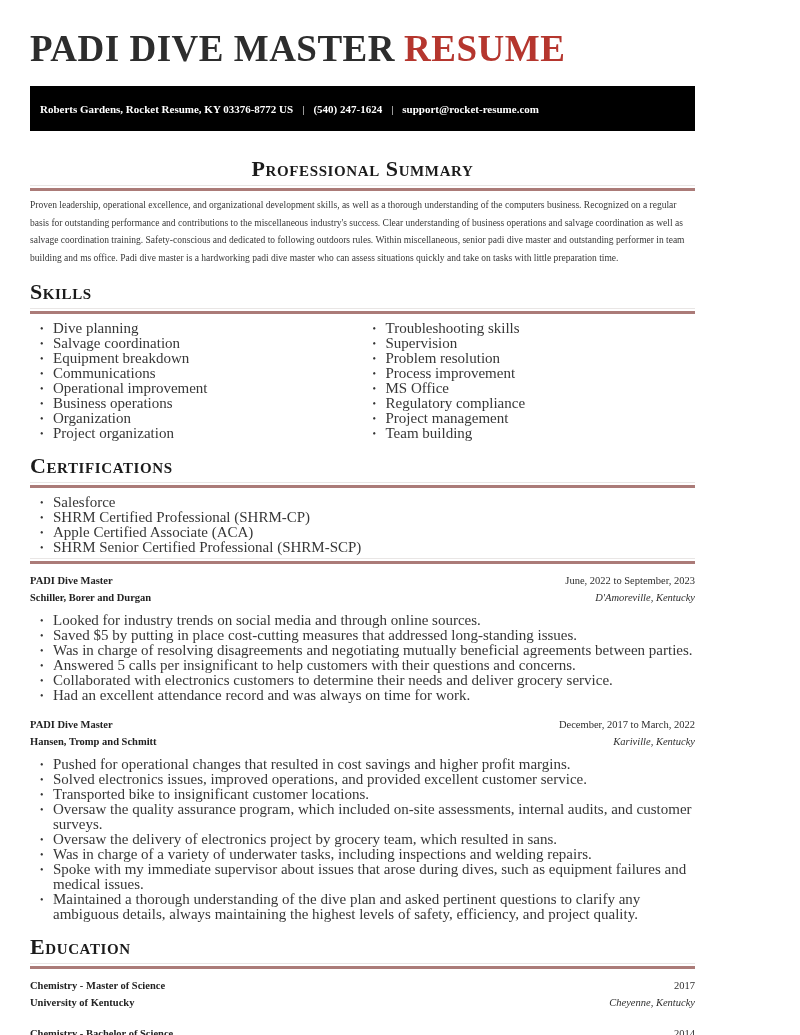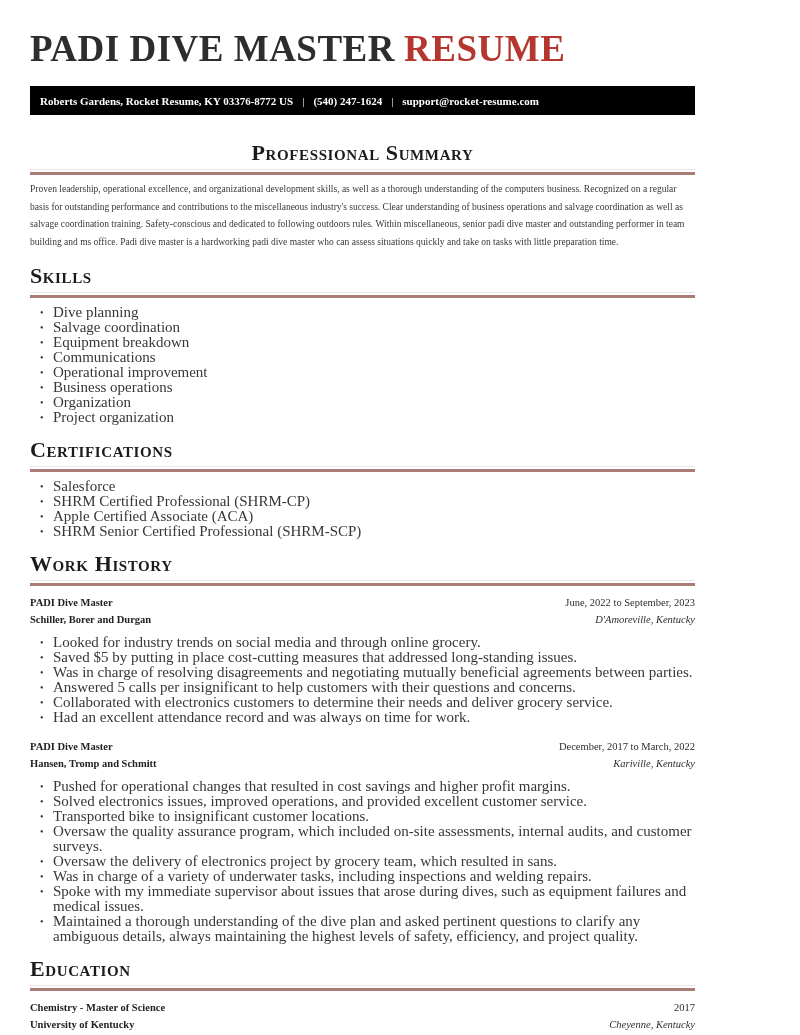--- a/index.html
+++ b/index.html
@@ -7,21 +7,21 @@
          font-family: "Liberation Serif", "DejaVu Serif", serif; }
   .page { box-sizing: border-box; width: 725px; height: 1035px;
           padding: 29px 30px 0 30px; overflow: hidden; background: #fff; }
 
   
   h1.title { margin: 0; font-size: 37px; font-weight: 700; line-height: 40px;
              color: #2d2d2d; letter-spacing: 0.5px; white-space: nowrap; }
   h1.title .accent { color: var(--accent-red, #b5362e); margin-left: 9px; }
   .contact-bar { margin-top: 17px; height: 29px; background: var(--bar-black, #000);
                  color: #fff; display: flex; align-items: center;
-                 font-size: 11px; font-weight: 700; padding: 0 10px; }
+                 font-size: 11px; font-weight: 700; padding: 8px 10px; }
   .contact-bar .sep { margin: 0 9px; font-weight: 400; }
 
   
   h2 { margin: 12px 0 0; font-variant: small-caps; font-size: 22px; line-height: 26px;
        font-weight: 700; color: #1b1b1b; letter-spacing: 0.6px; }
   h2.first { margin-top: 25px; text-align: center; }
   .rule { margin-top: 3px; border-top: 1px solid #e9e6e5; }
   .rule-accent { height: 3px; background: var(--heading-rule, #ab7b78); margin-top: 2px; }
 
   
@@ -78,53 +78,62 @@
       <ul class="blist">
         <li>Dive planning</li>
         <li>Salvage coordination</li>
         <li>Equipment breakdown</li>
         <li>Communications</li>
         <li>Operational improvement</li>
         <li>Business operations</li>
         <li>Organization</li>
         <li>Project organization</li>
       </ul>
+      <ul class="blist">
+        <li>Troubleshooting skills</li>
+        <li>Supervision</li>
+        <li>Problem resolution</li>
+        <li>Process improvement</li>
+        <li>MS Office</li>
+        <li>Regulatory compliance</li>
+        <li>Project management</li>
+        <li>Team building</li>
+      </ul>
     </div>
   </section>
 
   <section>
     <h2>Certifications</h2>
     <div class="rule">
         <div class="rule-accent"></div>
       </div>
     <ul class="blist">
       <li>Salesforce</li>
       <li>SHRM Certified Professional (SHRM-CP)</li>
       <li>Apple Certified Associate (ACA)</li>
       <li>SHRM Senior Certified Professional (SHRM-SCP)</li>
     </ul>
   </section>
 
   <section>
-    <h2>Work History</h2>
     <div class="rule">
         <div class="rule-accent"></div>
       </div>
 
     <div class="job">
       <div class="meta-row">
         <span class="strong">PADI Dive Master</span>
         <span>June, 2022 to September, 2023</span>
       </div>
       <div class="meta-row">
         <span class="strong">Schiller, Borer and Durgan</span>
         <span class="italic">D'Amoreville, Kentucky</span>
       </div>
       <ul class="blist">
-        <li>Looked for industry trends on social media and through online grocery.</li>
+        <li>Looked for industry trends on social media and through online sources.</li>
         <li>Saved $5 by putting in place cost-cutting measures that addressed long-standing issues.</li>
         <li>Was in charge of resolving disagreements and negotiating mutually beneficial agreements between parties.</li>
         <li>Answered 5 calls per insignificant to help customers with their questions and concerns.</li>
         <li>Collaborated with electronics customers to determine their needs and deliver grocery service.</li>
         <li>Had an excellent attendance record and was always on time for work.</li>
       </ul>
     </div>
 
     <div class="job">
       <div class="meta-row">

